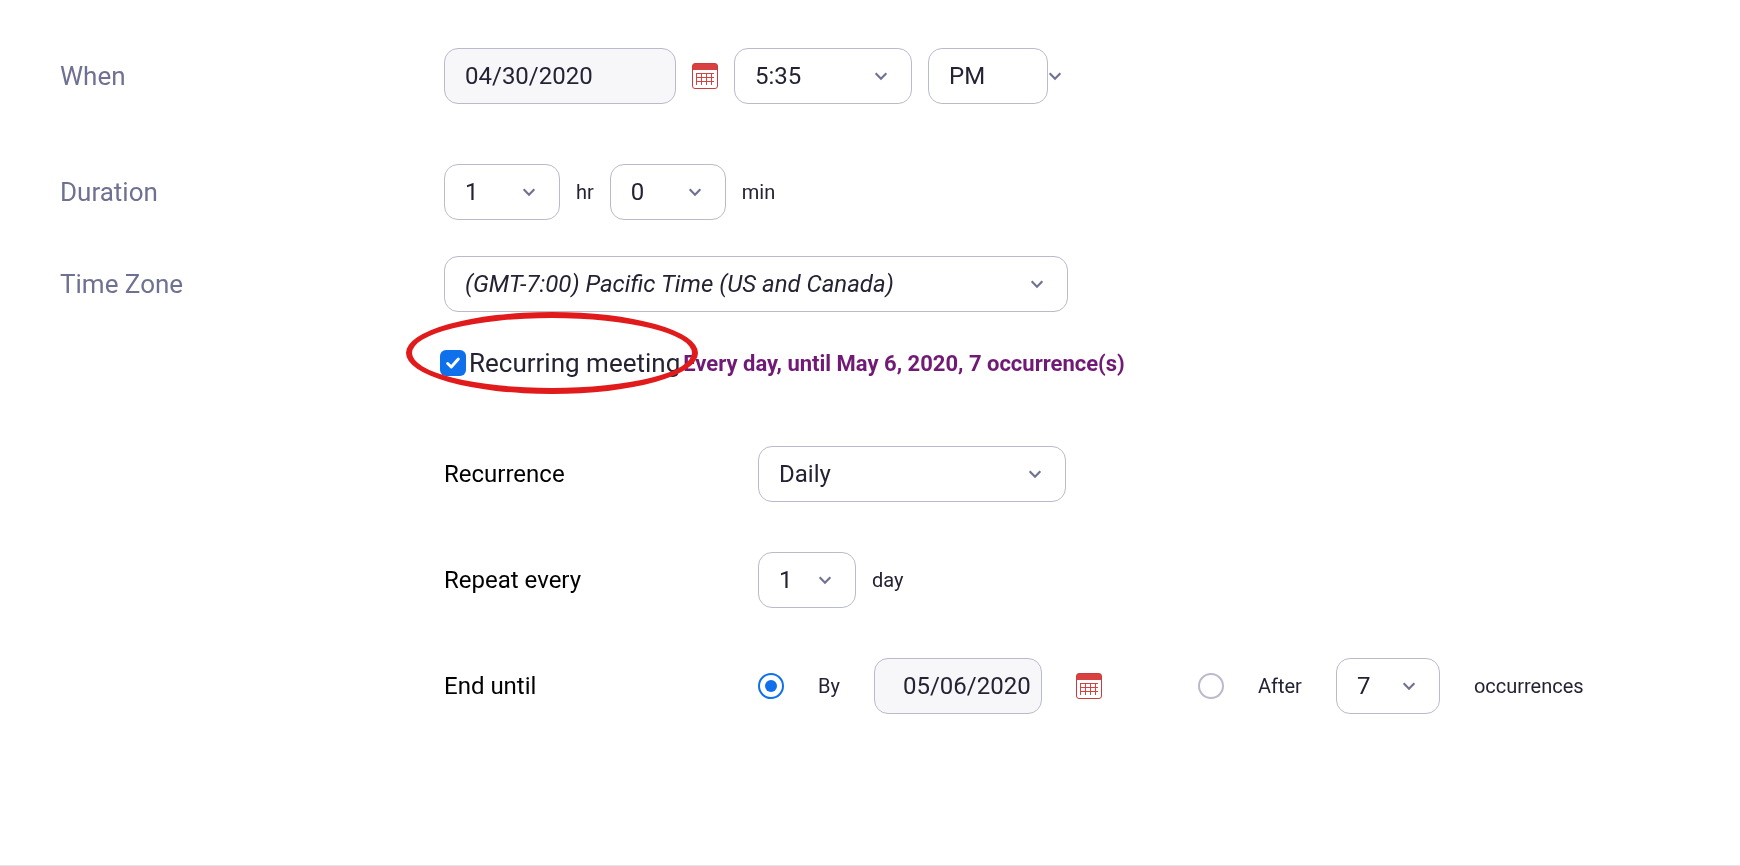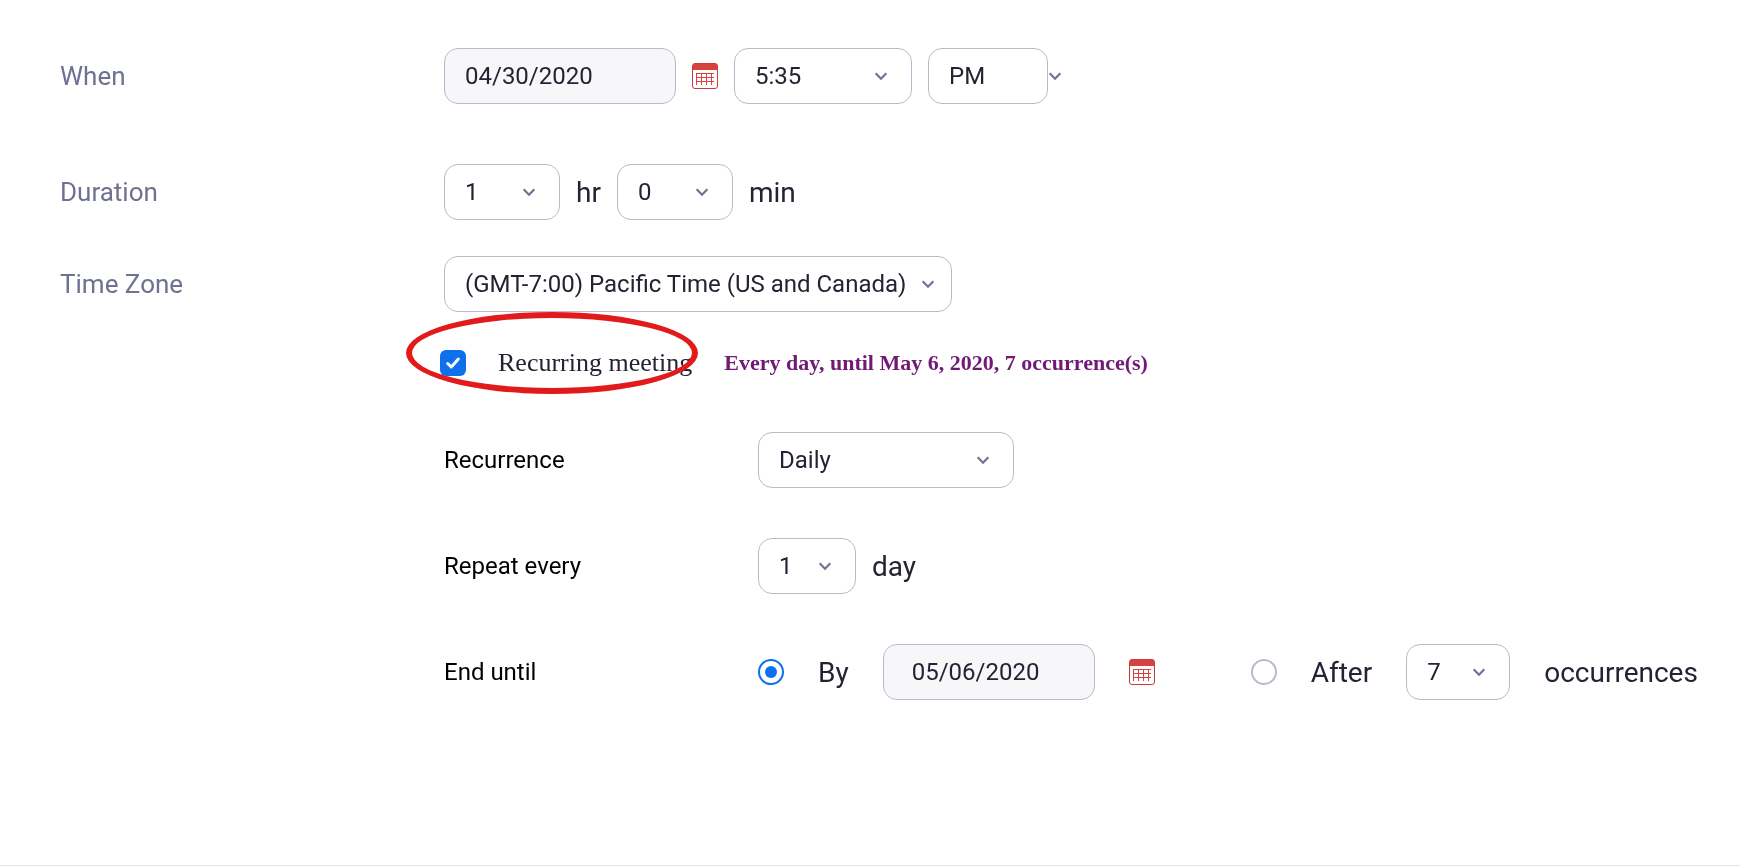--- a/index.html
+++ b/index.html
@@ -47,21 +47,21 @@
     width: 20px;
     height: 20px;
     display: inline-flex;
     align-items: center;
     justify-content: center;
     margin-left: 14px;
     color: #6e7191;
   }
   .chevron svg { width: 16px; height: 16px; }
   .static-text {
-    font-size: 28px;
+    font-size: 20px;
     color: #232333;
   }
   .cal-icon {
     width: 26px;
     height: 26px;
     display: inline-block;
     background:
       linear-gradient(#d94141 0 6px, #fff 6px 100%);
     border: 1px solid #cc3b3b;
     border-radius: 3px;
@@ -114,24 +114,23 @@
   }
   .summary-bold {
     font-size: 22px;
     font-weight: 700;
     color: #701a75;
   }
   .recurring-row {
     display: flex;
     align-items: center;
     margin-left: 440px;
-    gap: 32px;
+    gap: 3px;
     position: relative;
-    margin-bottom: 54px;
-    font-family: Liberation Serif, serif;
+    margin-bottom: 68px;
   }
   .sub-row {
     display: flex;
     align-items: center;
     margin-left: 444px;
     margin-bottom: 50px;
   }
   .sub-label {
     width: 314px;
     font-size: 24px;
@@ -200,21 +199,21 @@
           </svg>
       </span>
     </div>
     <span class="static-text">min</span>
   </div>
 </div>
 
 <div class="form-row tight">
   <div class="label-col">Time Zone</div>
   <div class="value-col">
-    <div class="field white" style="width:508px;">
+    <div class="field white" style="width:624px;font-style:italic;">
       <span class="field-text">(GMT-7:00) Pacific Time (US and Canada)</span>
       <span class="chevron">
         <svg viewBox="0 0 12 12" fill="none" stroke="currentColor" stroke-width="1.6">
             <polyline points="2,4 6,8 10,4"></polyline>
           </svg>
       </span>
     </div>
   </div>
 </div>
 
@@ -225,21 +224,21 @@
       </svg>
   </span>
   <span class="static-text" style="font-size:26px;">Recurring meeting</span>
   <span class="summary-bold">Every day, until May 6, 2020, 7 occurrence(s)</span>
   <div class="ellipse" style="left:-34px; top:-36px; width:292px; height:82px;"></div>
 </div>
 
 <div class="sub-row">
   <div class="sub-label">Recurrence</div>
   <div class="sub-controls">
-    <div class="field white" style="width:256px;">
+    <div class="field white" style="width:308px;">
       <span class="field-text">Daily</span>
       <span class="chevron">
         <svg viewBox="0 0 12 12" fill="none" stroke="currentColor" stroke-width="1.6">
             <polyline points="2,4 6,8 10,4"></polyline>
           </svg>
       </span>
     </div>
   </div>
 </div>
 
@@ -256,21 +255,21 @@
     </div>
     <span class="static-text">day</span>
   </div>
 </div>
 
 <div class="sub-row" style="margin-bottom:80px;">
   <div class="sub-label">End until</div>
   <div class="sub-controls" style="gap:34px;">
     <span class="radio selected"></span>
     <span class="static-text">By</span>
-    <div class="field" style="width:212px;padding-left:28px;">
+    <div class="field" style="width:168px;padding-left:28px;">
       <span class="field-text">05/06/2020</span>
     </div>
     <span class="cal-icon"></span>
     <span style="width:28px;"></span>
     <span class="radio"></span>
     <span class="static-text">After</span>
     <div class="field white" style="width:104px;">
       <span class="field-text">7</span>
       <span class="chevron">
         <svg viewBox="0 0 12 12" fill="none" stroke="currentColor" stroke-width="1.6">

